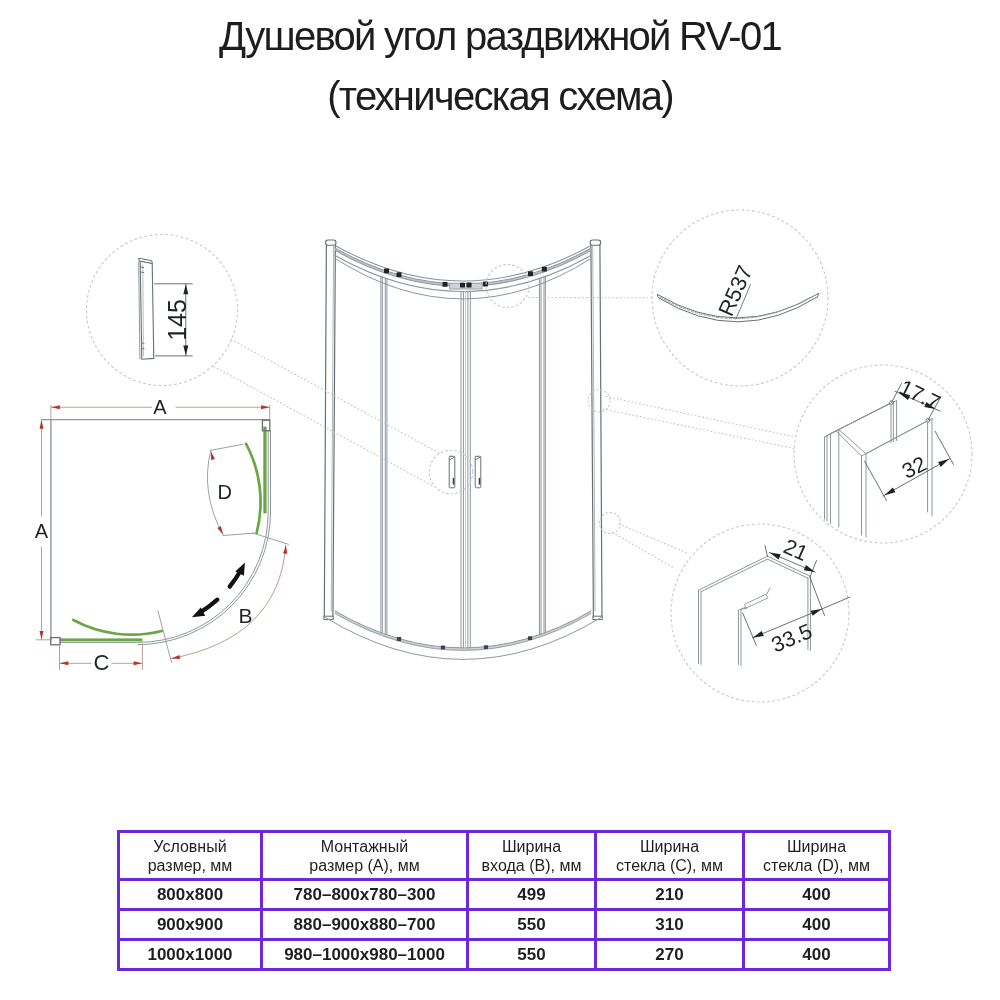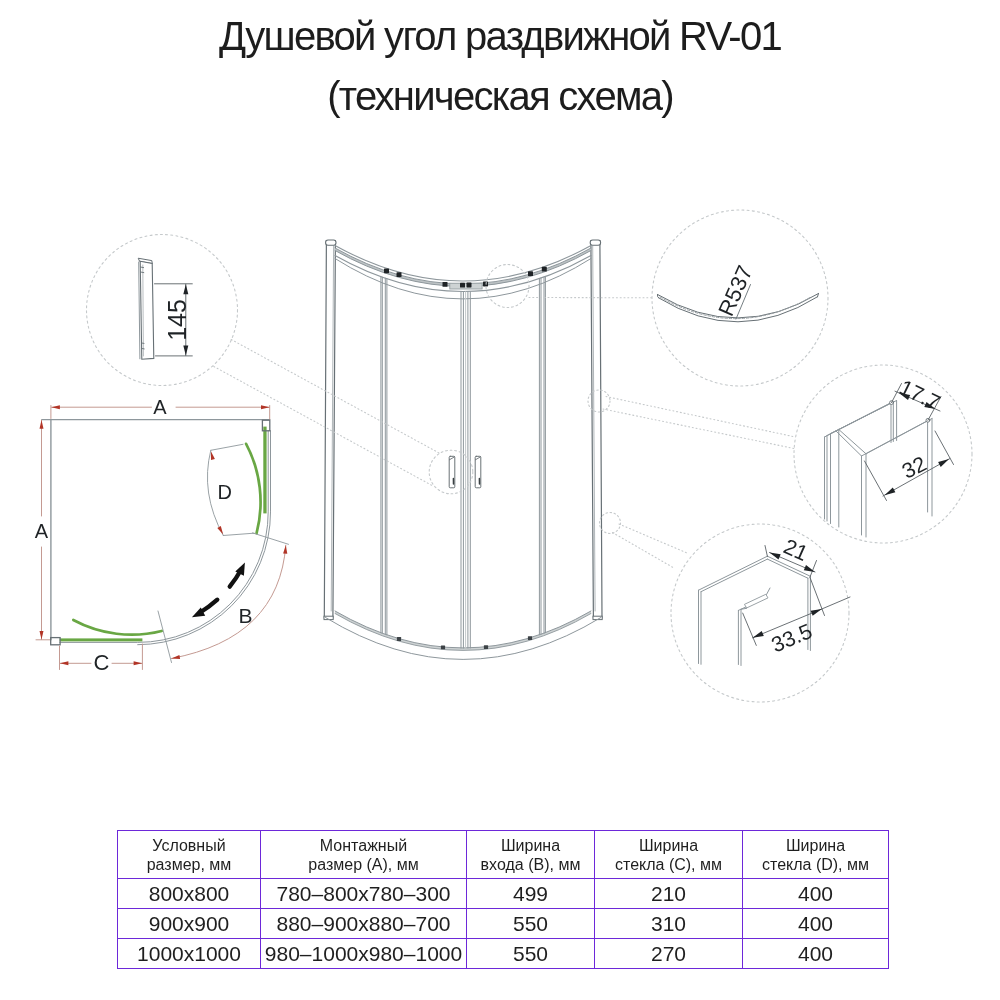--- a/index.html
+++ b/index.html
@@ -1,21 +1,21 @@
 <!DOCTYPE html>
 <html lang="ru"><head>
 <meta charset="utf-8">
 <style>
 html,body{margin:0;padding:0;background:#fff;}
 #page{-webkit-font-smoothing:antialiased;position:relative;width:1000px;height:1000px;background:#fff;overflow:hidden;font-family:"Liberation Sans",sans-serif;}
 .title{position:absolute;left:0;top:6px;width:1000px;text-align:center;font-size:40px;line-height:60px;color:#1d1d1d;letter-spacing:-1.72px;}
 table.spec{position:absolute;left:117px;top:830px;border-collapse:collapse;table-layout:fixed;color:#1f1f1f;}
-table.spec td{border:1px solid #6d28d9;text-align:center;vertical-align:middle;padding:0;}
+table.spec td{border:3px solid #6d28d9;text-align:center;vertical-align:middle;padding:0;}
 table.spec .hd{font-size:16px;line-height:19px;height:48px;}
-table.spec .dr{font-size:21px;height:30px;}
+table.spec .dr{font-size:17px;height:30px;font-weight:bold;}
 </style>
 </head>
 <body>
 <div id="page">
 
 <div class="title">Душевой угол раздвижной RV-01<br>(техническая схема)</div>
 
 <svg width="1000" height="1000" viewBox="0 0 1000 1000" style="position:absolute;left:0;top:0;" xmlns="http://www.w3.org/2000/svg">
 <g fill="none" stroke-linecap="round">
 

